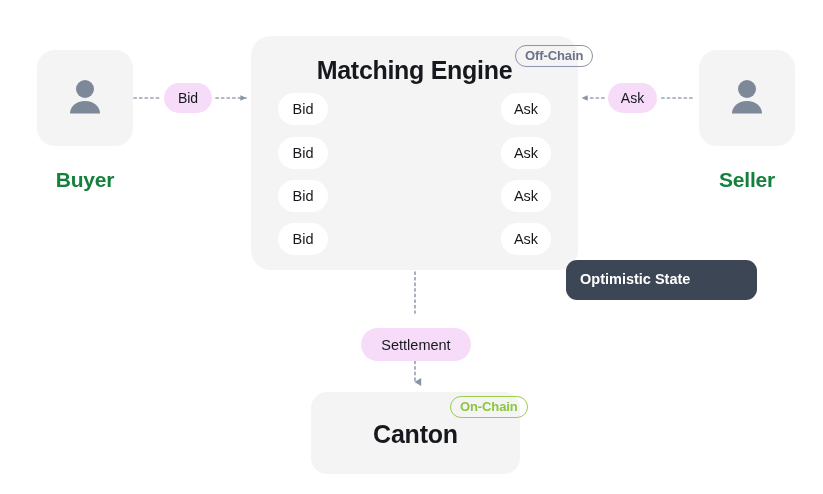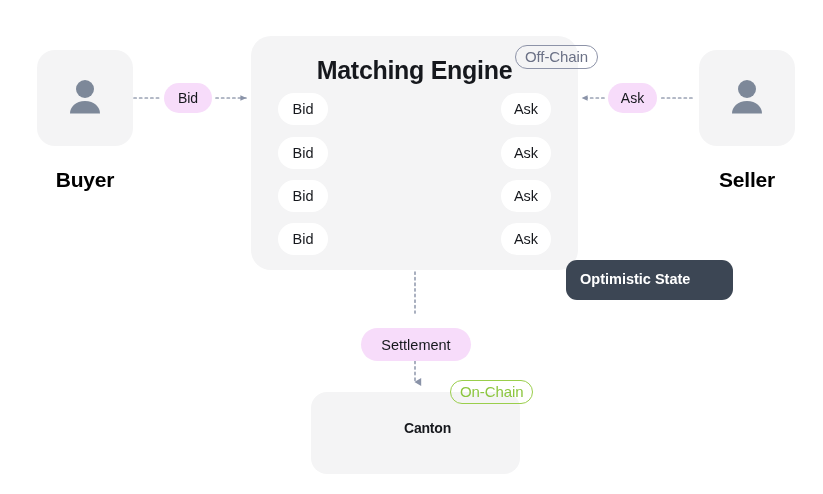--- a/index.html
+++ b/index.html
@@ -28,21 +28,21 @@
     align-items: center;
     justify-content: center;
   }
   .person-icon { width: 48px; height: 48px; display: block; }
   .actor-label {
     position: absolute;
     width: 160px;
     text-align: center;
     font-size: 21px;
     font-weight: bold;
-    color: #000000;
+    color: #15803d;
     letter-spacing: -0.2px;
   }
 
   
   #engine-panel {
     position: absolute;
     left: 251px;
     top: 36px;
     width: 327px;
     height: 234px;
@@ -57,38 +57,38 @@
     text-align: center;
     font-size: 25px;
     font-weight: bold;
     color: #16181d;
     letter-spacing: -0.3px;
   }
 
   
   .chain-badge {
     position: absolute;
-    font-size: 15px;
-    font-weight: normal;
+    font-size: 13px;
+    font-weight: bold;
     padding: 2px 9px 3px 9px;
     border-radius: 999px;
     letter-spacing: -0.1px;
     white-space: nowrap;
   }
   .badge-off {
     border: 1.4px solid #8d93a8;
     color: #6b7186;
     left: 259px;
     top: 42px;
   }
   .badge-on {
     border: 1.4px solid #9ace4b;
     color: #8cc63f;
     left: 450px;
-    top: 380px;
+    top: 396px;
   }
 
   
   .order-pill {
     position: absolute;
     width: 50px;
     height: 32px;
     background: #ffffff;
     border-radius: 999px;
     display: flex;
@@ -120,36 +120,36 @@
     position: absolute;
     left: 311px;
     top: 392px;
     width: 209px;
     height: 82px;
     background: #f4f4f5;
     border-radius: 16px;
   }
   #canton-label {
     position: absolute;
-    left: 12px;
+    left: 0;
     top: 28px;
     width: 209px;
     text-align: center;
-    font-size: 14px;
+    font-size: 25px;
     font-weight: bold;
     color: #16181d;
     letter-spacing: -0.2px;
   }
 
   
   #tooltip {
     position: absolute;
     left: 566px;
     top: 260px;
-    width: 167px;
+    width: 191px;
     padding: 10px 14px 11px 14px;
     background: #3c4654;
     border-radius: 11px;
     color: #ffffff;
     font-size: 14.5px;
     font-weight: bold;
     line-height: 19px;
   }
 
   

